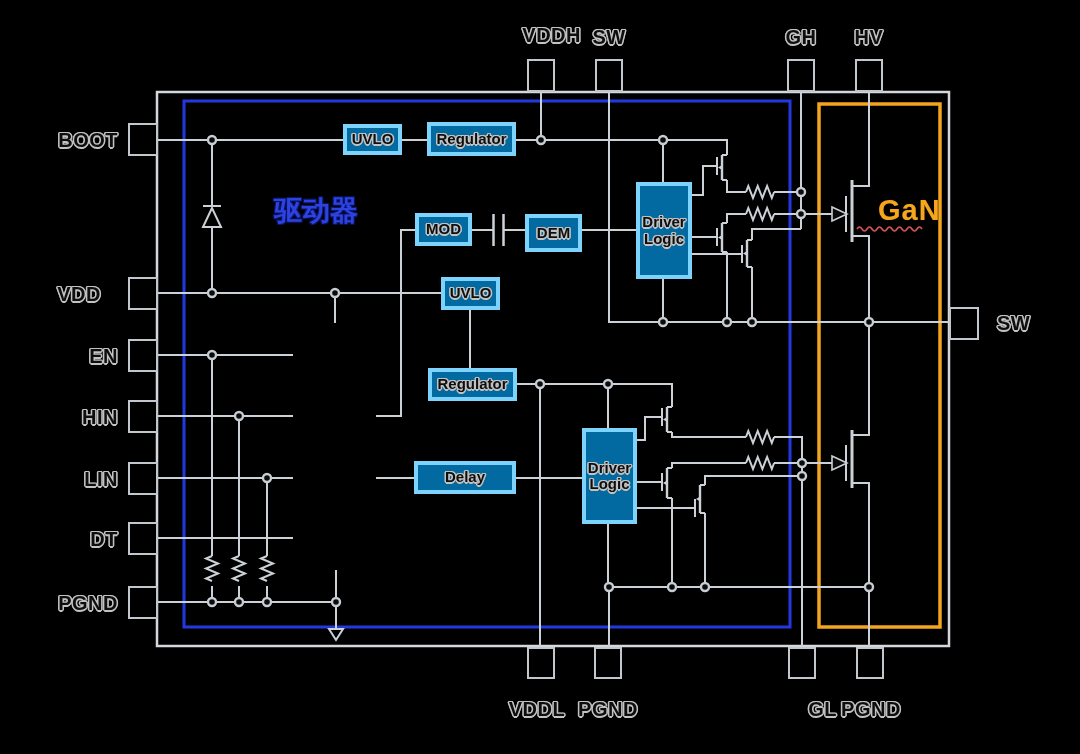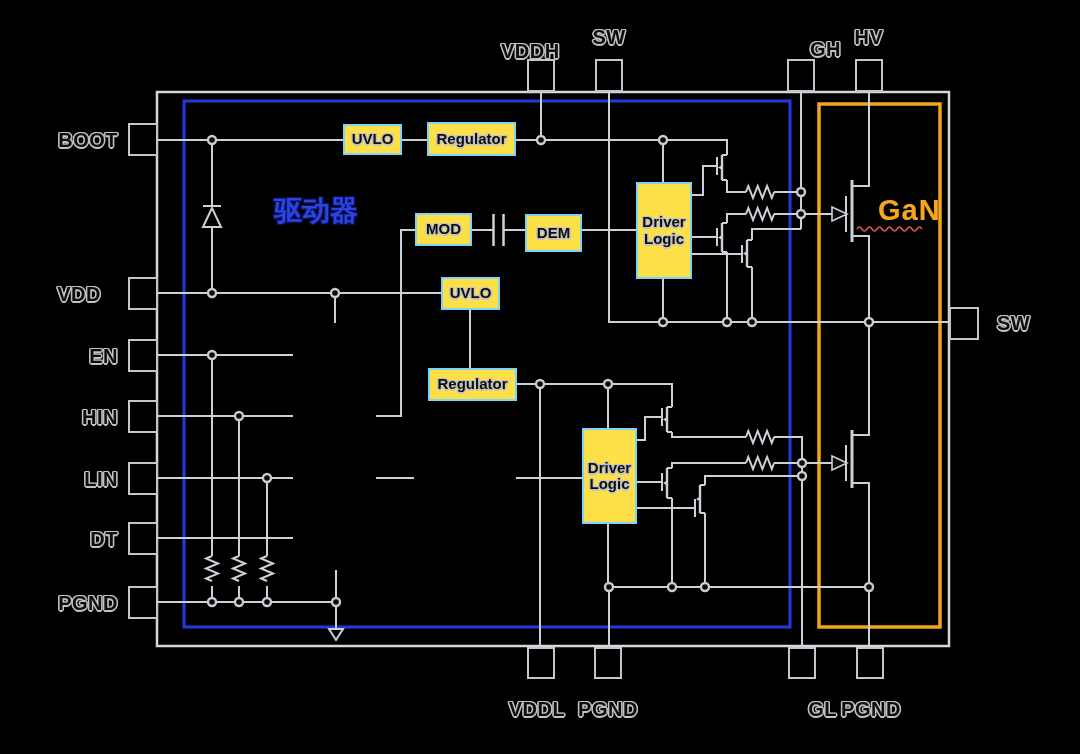--- a/index.html
+++ b/index.html
@@ -1,20 +1,20 @@
 <!DOCTYPE html>
 <html><head>
 <meta charset="utf-8">
 <style>
   html,body{margin:0;padding:0;background:#000;}
   body{width:1080px;height:754px;overflow:hidden;font-family:"Liberation Sans",sans-serif;}
   .stage{position:relative;width:1080px;height:754px;background:#000;}
   #wires-svg{position:absolute;left:0;top:0;z-index:1;}
   .pin{position:absolute;background:#000;border:2px solid #c2c7cd;box-sizing:border-box;z-index:2;}
-  .block{position:absolute;background:#fde047;border:2px solid #7dd3fc;box-sizing:border-box;
+  .block{position:absolute;background:#0369a1;border:4px solid #7dd3fc;box-sizing:border-box;
          display:flex;align-items:center;justify-content:center;z-index:3;}
   .otext{color:#0e0e0e;font-weight:bold;
          text-shadow:-1px -1px 0 #c2c2c2,1px -1px 0 #c2c2c2,-1px 1px 0 #c2c2c2,1px 1px 0 #c2c2c2,
                      -1.5px 0 0 #c2c2c2,1.5px 0 0 #c2c2c2,0 -1.5px 0 #c2c2c2,0 1.5px 0 #c2c2c2;}
   .plabel{position:absolute;font-size:20px;letter-spacing:.5px;z-index:4;white-space:nowrap;}
   .bl{font-size:15px;line-height:1.08;text-align:center;white-space:pre-line;}
   .bl-sm{font-size:15px;}
   .region-label{position:absolute;font-weight:bold;z-index:4;white-space:nowrap;padding-left:22px;}
   #driver-zh{left:252px;top:192px;font-size:28px;color:#2c43e0;
      text-shadow:-1px -1px 0 #0a1468,1px -1px 0 #0a1468,-1px 1px 0 #0a1468,1px 1px 0 #0a1468;}
@@ -221,23 +221,23 @@
   <div class="pin" style="left:128px;top:400px;width:30px;height:33px"></div>
   <div class="pin" style="left:128px;top:462px;width:30px;height:33px"></div>
   <div class="pin" style="left:128px;top:522px;width:30px;height:33px"></div>
   <div class="pin" style="left:128px;top:586px;width:30px;height:33px"></div>
   <div class="pin" style="left:949px;top:307px;width:30px;height:33px"></div>
   <div class="pin" style="left:527px;top:647px;width:28px;height:32px"></div>
   <div class="pin" style="left:594px;top:647px;width:28px;height:32px"></div>
   <div class="pin" style="left:788px;top:647px;width:28px;height:32px"></div>
   <div class="pin" style="left:856px;top:647px;width:28px;height:32px"></div>
 
-  <div class="plabel otext" style="left:501px;top:40px;width:80px;text-align:left">VDDH</div>
+  <div class="plabel otext" style="left:501px;top:24px;width:80px;text-align:right">VDDH</div>
   <div class="plabel otext" style="left:569px;top:26px;width:80px;text-align:center">SW</div>
-  <div class="plabel otext" style="left:761px;top:38px;width:80px;text-align:right">GH</div>
+  <div class="plabel otext" style="left:761px;top:26px;width:80px;text-align:center">GH</div>
   <div class="plabel otext" style="left:829px;top:26px;width:80px;text-align:center">HV</div>
   <div class="plabel otext" style="left:40px;top:129px;width:78px;text-align:right">BOOT</div>
   <div class="plabel otext" style="left:40px;top:283px;width:78px;text-align:center">VDD</div>
   <div class="plabel otext" style="left:40px;top:345px;width:78px;text-align:right">EN</div>
   <div class="plabel otext" style="left:40px;top:406px;width:78px;text-align:right">HIN</div>
   <div class="plabel otext" style="left:40px;top:468px;width:78px;text-align:right">LIN</div>
   <div class="plabel otext" style="left:40px;top:528px;width:78px;text-align:right">DT</div>
   <div class="plabel otext" style="left:40px;top:592px;width:78px;text-align:right">PGND</div>
   <div class="plabel otext" style="left:997px;top:312px;width:80px">SW</div>
   <div class="plabel otext" style="left:497px;top:698px;width:80px;text-align:center">VDDL</div>
@@ -256,20 +256,23 @@
     </div>
   <div class="block" style="left:525px;top:214px;width:57px;height:38px">
       <span class="otext bl">DEM</span>
     </div>
   <div class="block" style="left:441px;top:277px;width:59px;height:33px">
       <span class="otext bl">UVLO</span>
     </div>
   <div class="block" style="left:428px;top:368px;width:89px;height:33px">
       <span class="otext bl">Regulator</span>
     </div>
+  <div class="block" style="left:414px;top:461px;width:102px;height:33px">
+      <span class="otext bl">Delay</span>
+    </div>
   <div class="block" style="left:636px;top:182px;width:56px;height:97px">
       <span class="otext bl bl-sm">Driver
 Logic</span>
     </div>
   <div class="block" style="left:582px;top:428px;width:55px;height:96px">
       <span class="otext bl bl-sm">Driver
 Logic</span>
     </div>
 
   <div id="driver-zh" class="region-label">驱动器</div>

